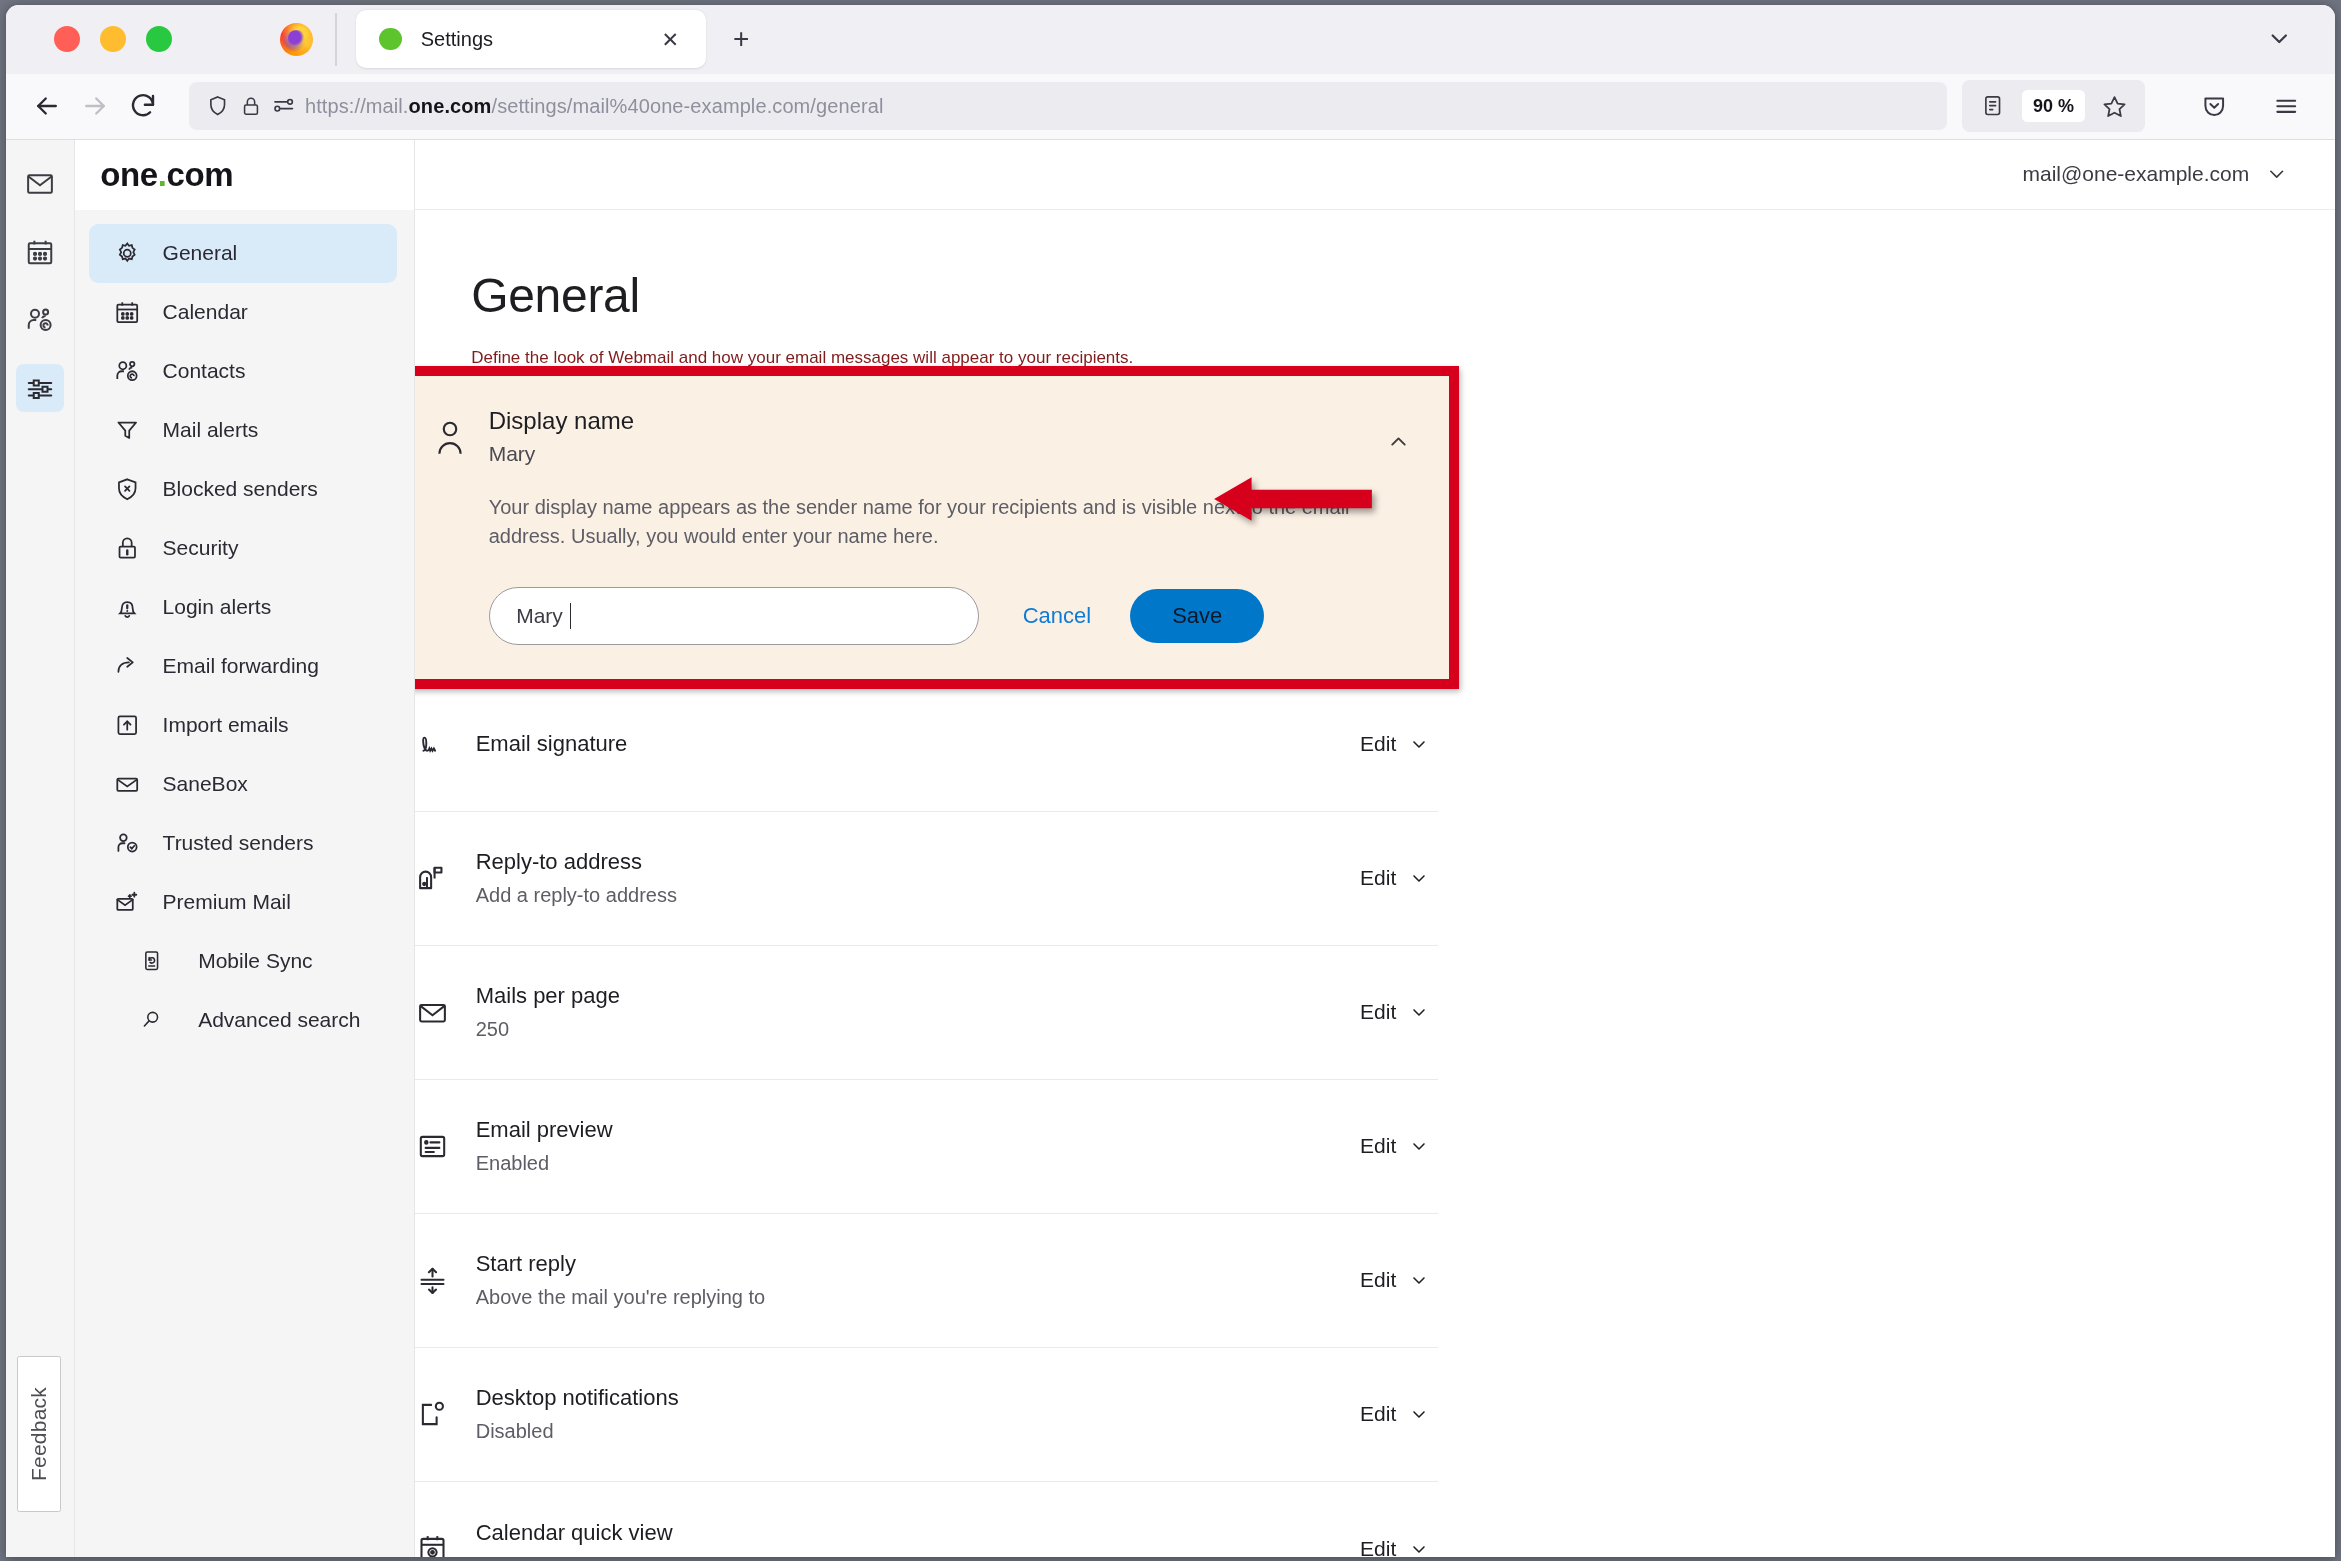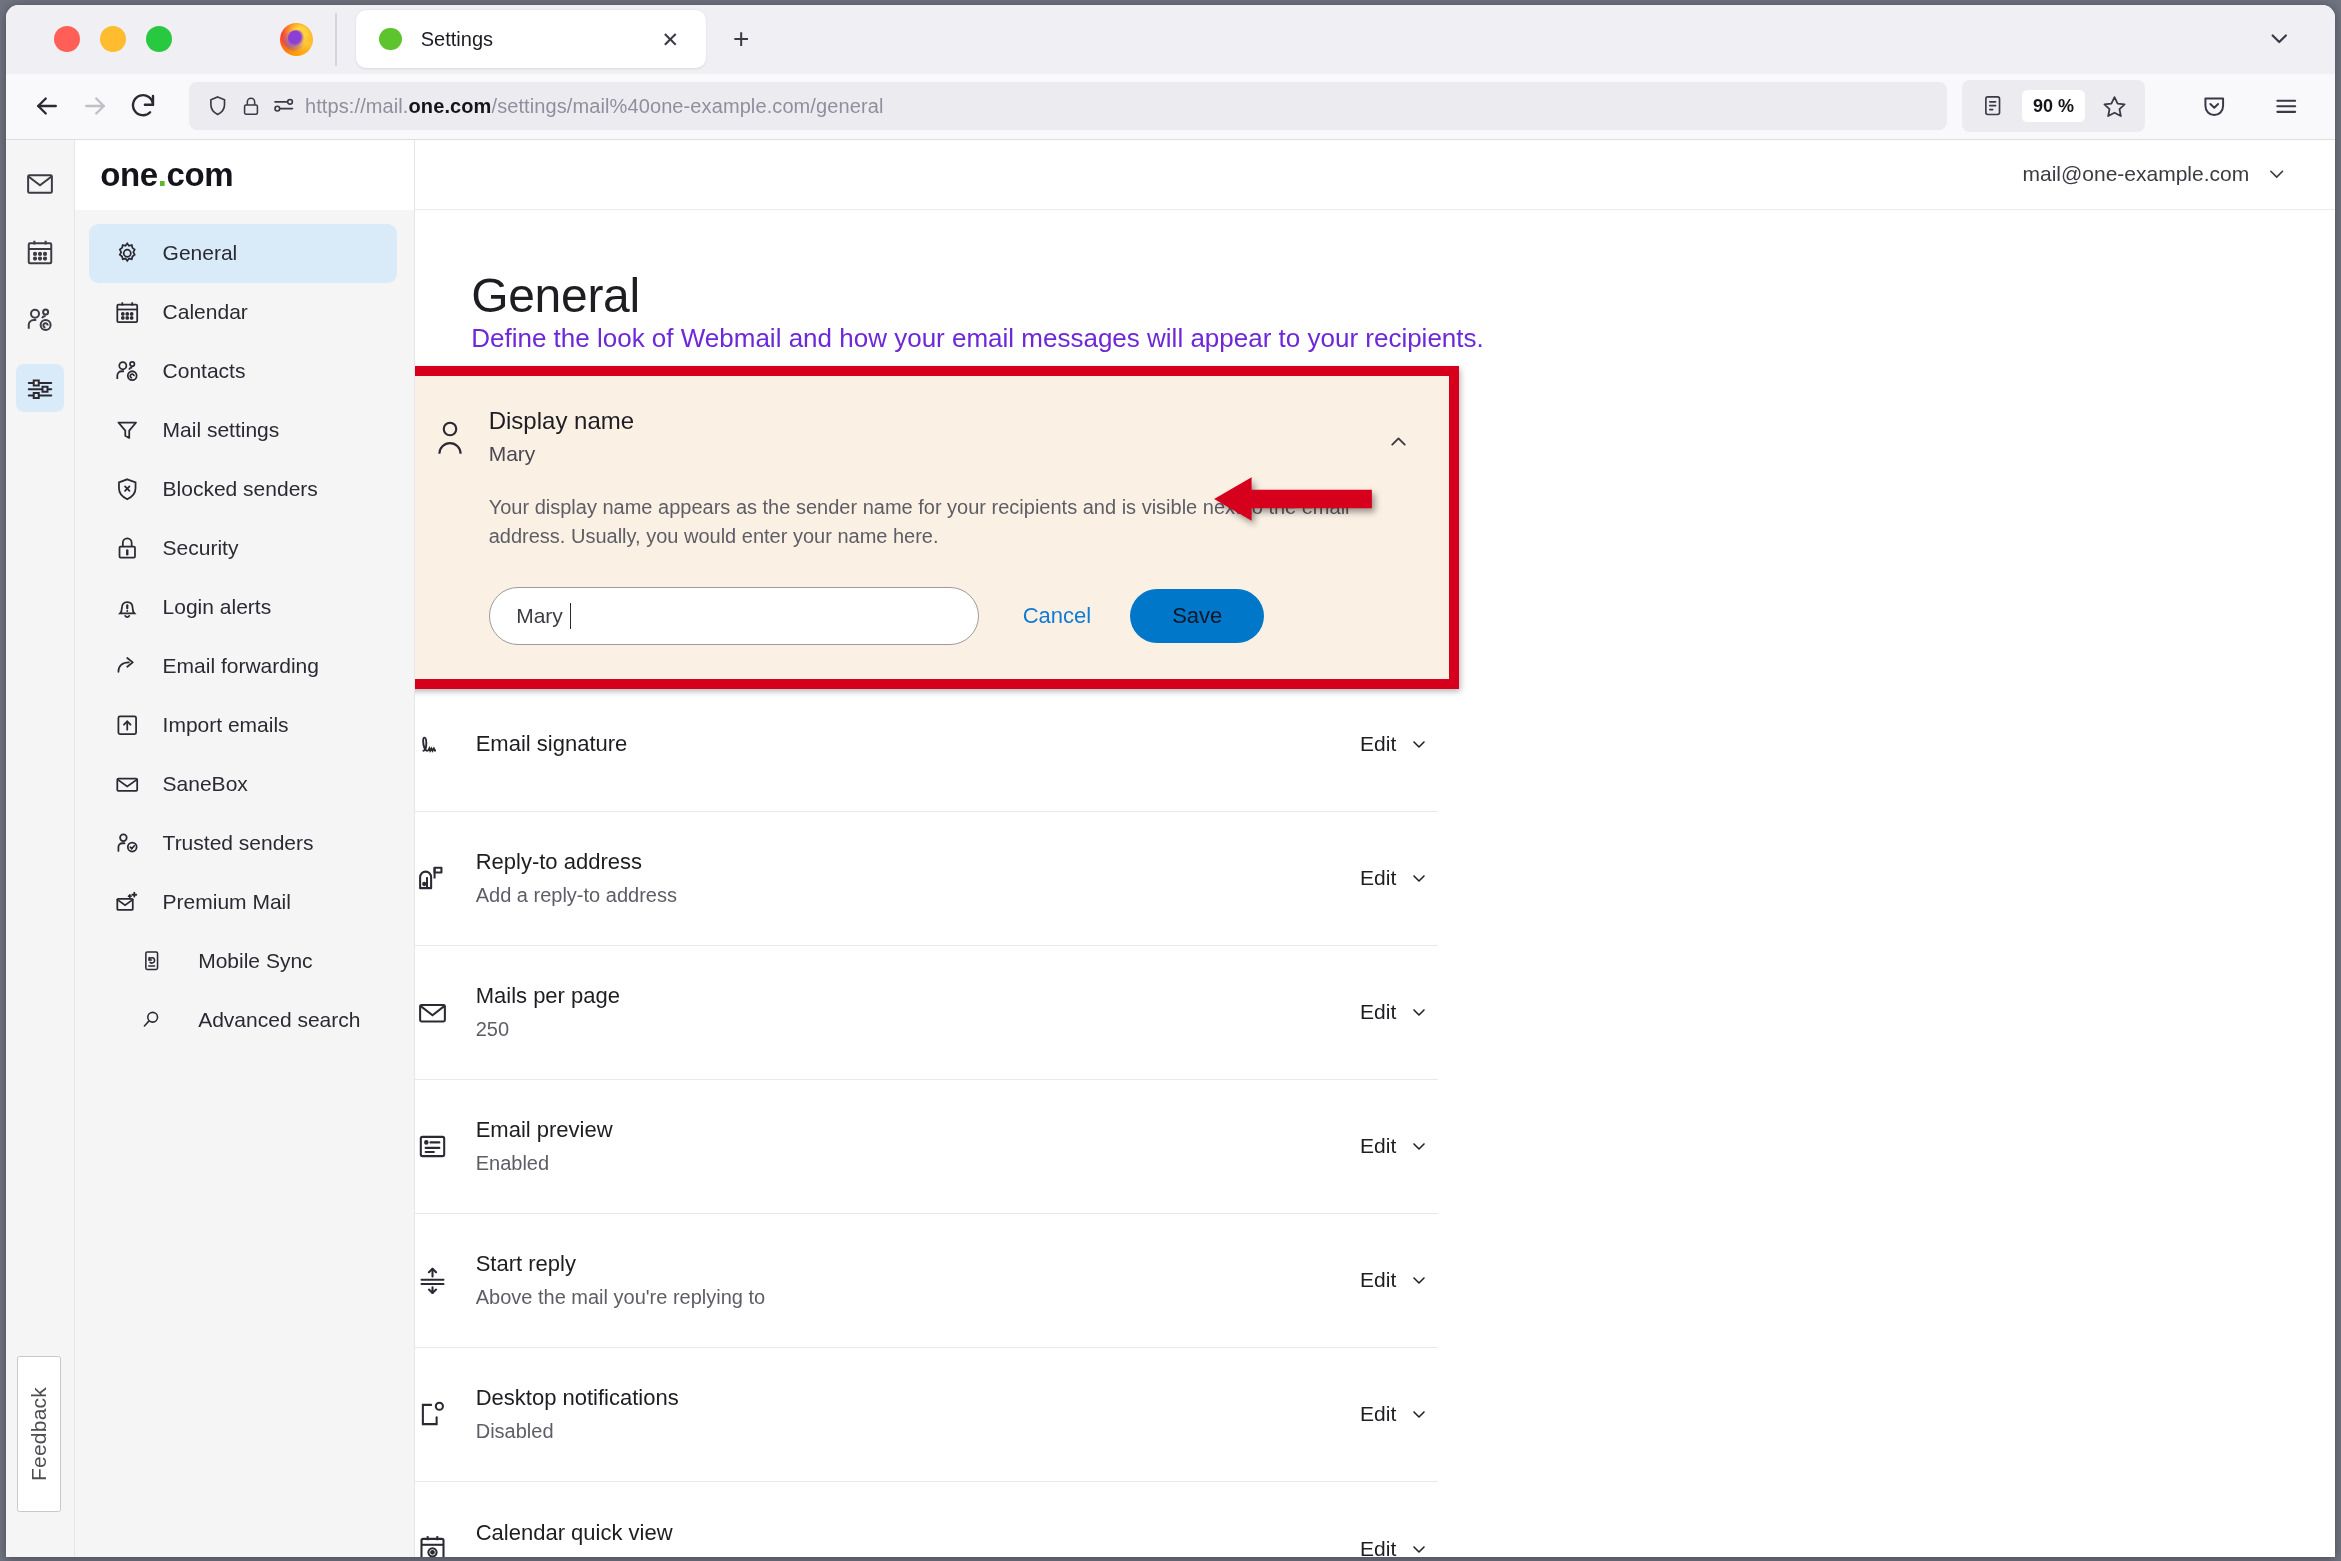--- a/index.html
+++ b/index.html
@@ -225,21 +225,21 @@
     gap: 15.6px;
   }
   .account-mail { font-size: 21px; color: #3b3b42; }
 
   .content {
     flex: 1 1 auto;
     padding: 58px 0 0 56px;
     position: relative;
   }
   .page-title { font-size: 48px; color: #1d1d22; font-weight: 400; letter-spacing: -0.3px; }
-  .page-sub { font-size: 26px; color: #6d28d9; }
+  .page-sub { margin-top: 25px; font-size: 17px; color: #7f1d1d; }
 
   
   .hl-wrap {
     position: absolute;
     left: -26.5px; top: 156px;
     width: 1070px;
   }
   .hl-box {
     border: 10px solid #d6001c;
     background: #fbf0e4;
@@ -515,21 +515,21 @@
           </span>
           <span class="nav-label">Contacts</span>
         </div>
 
         <div class="nav-item">
           <span class="nav-ico">
             <svg width="26.5" height="26.5" viewBox="0 0 24 24" fill="none" stroke="#2b2a33" stroke-width="1.6" stroke-linejoin="round">
                 <path d="M4 5h16l-6.2 7.4V19l-3.6-2v-4.6z"></path>
               </svg>
           </span>
-          <span class="nav-label">Mail settings</span>
+          <span class="nav-label">Mail alerts</span>
         </div>
 
         <div class="nav-item">
           <span class="nav-ico">
             <svg width="26.5" height="26.5" viewBox="0 0 24 24" fill="none" stroke="#2b2a33" stroke-width="1.6" stroke-linecap="round">
                 <path d="M12 3l7.5 2.8v5.4c0 4.6-3.1 7.9-7.5 9.8-4.4-1.9-7.5-5.2-7.5-9.8V5.8z"></path>
                 <line x1="10" y1="9.5" x2="14" y2="13.5"></line>
                 <line x1="14" y1="9.5" x2="10" y2="13.5"></line>
               </svg>
           </span>

